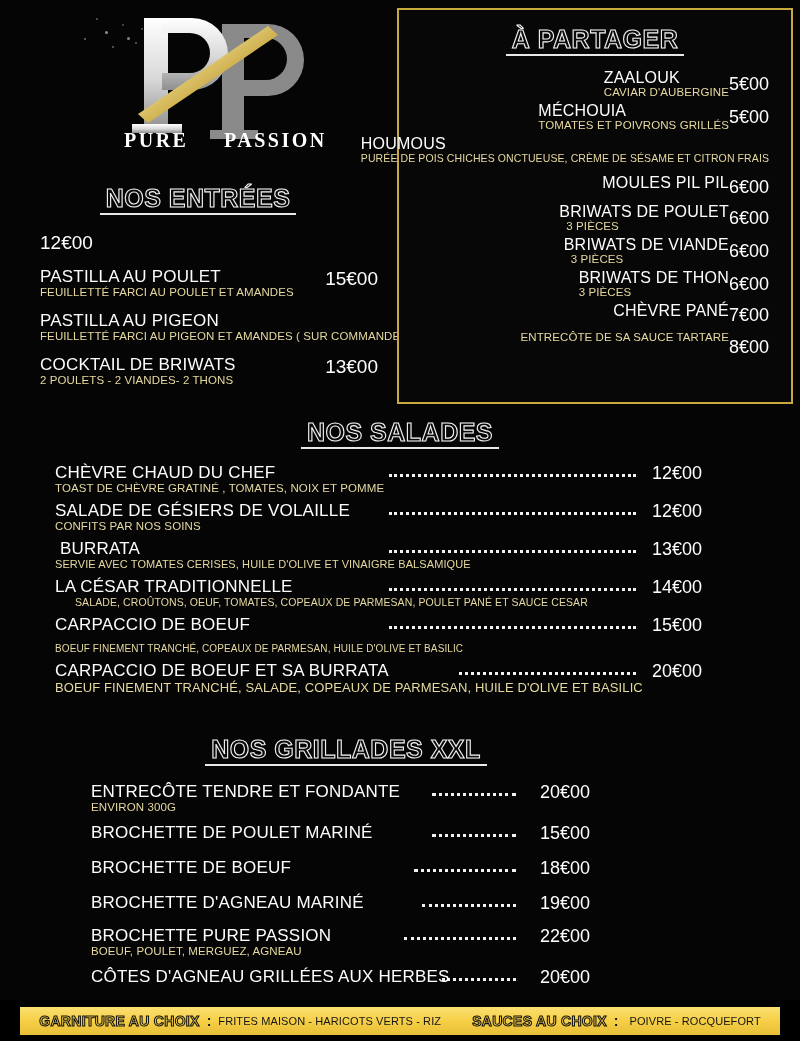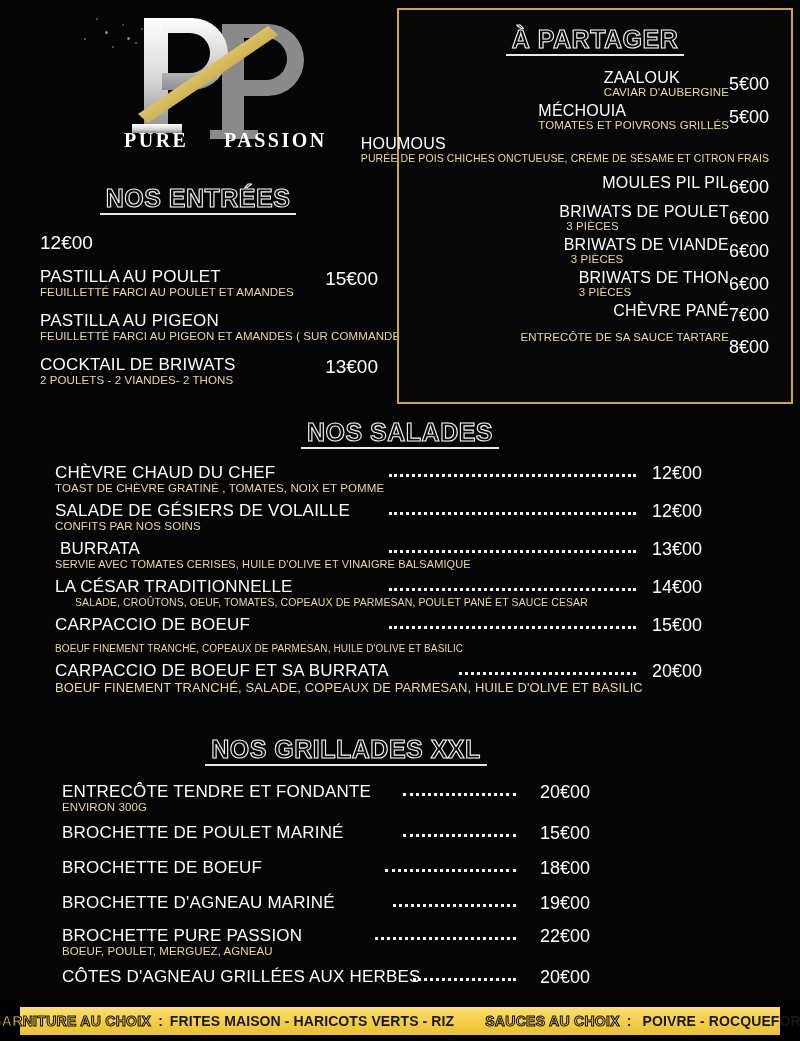--- a/index.html
+++ b/index.html
@@ -86,21 +86,21 @@
   .s-lead span {
     position:absolute; left:0; right:0; top:11px;
     border-bottom:3px dotted #fff;
     opacity:.95;
   }
   .s-right { width:100px; flex:0 0 100px; text-align:left; padding-left:12px; }
   .s-row .price { font-size:18px; }
 
   
   .grillades { position:absolute; left:0; top:735px; width:692px; }
-  .g-rows { margin-top:16px; padding:0 60px 0 62px; }
+  .g-rows { margin-top:16px; padding:0 60px 0 62px;margin-left:29px; }
   .g-row { display:flex; align-items:flex-start; margin-bottom:10px; }
   .g-left { width:335px; flex:0 0 335px; }
   .g-lead { flex:1 1 auto; position:relative; height:20px; margin:0 6px; }
   .g-lead span {
     position:absolute; left:0; right:0; top:11px;
     border-bottom:3px dotted #fff; opacity:.95;
   }
   .g-right { width:110px; flex:0 0 110px; padding-left:18px; }
   .g-row .price { font-size:18px; }
 
@@ -113,21 +113,21 @@
     width:760px; height:28px;
     background:linear-gradient(180deg,#fbdf72 0%, #f5cf46 50%, #e8bf38 100%);
     display:flex; align-items:center; justify-content:center; gap:7px;
     white-space:nowrap;
   }
   .f-bold {
     font-size:14px; font-weight:700; color:#f5cf46;
     -webkit-text-stroke:1.05px #111; text-stroke:1.05px #111;
     letter-spacing:.3px;
   }
-  .f-txt { font-size:14px; font-weight:700; color:#161616; letter-spacing:.1px; }
+  .f-txt { font-size:11px; font-weight:400; color:#161616; letter-spacing:.1px; }
   .f-colon { font-size:14px; font-weight:700; color:#161616; }
 </style>
 </head>
 <body>
 
 <div class="page">
 
   <div class="logo-block">
     <div class="sparkles">
       <div class="sp" style="left:6px;  top:30px; width:2px; height:2px; opacity:.55;"></div>

